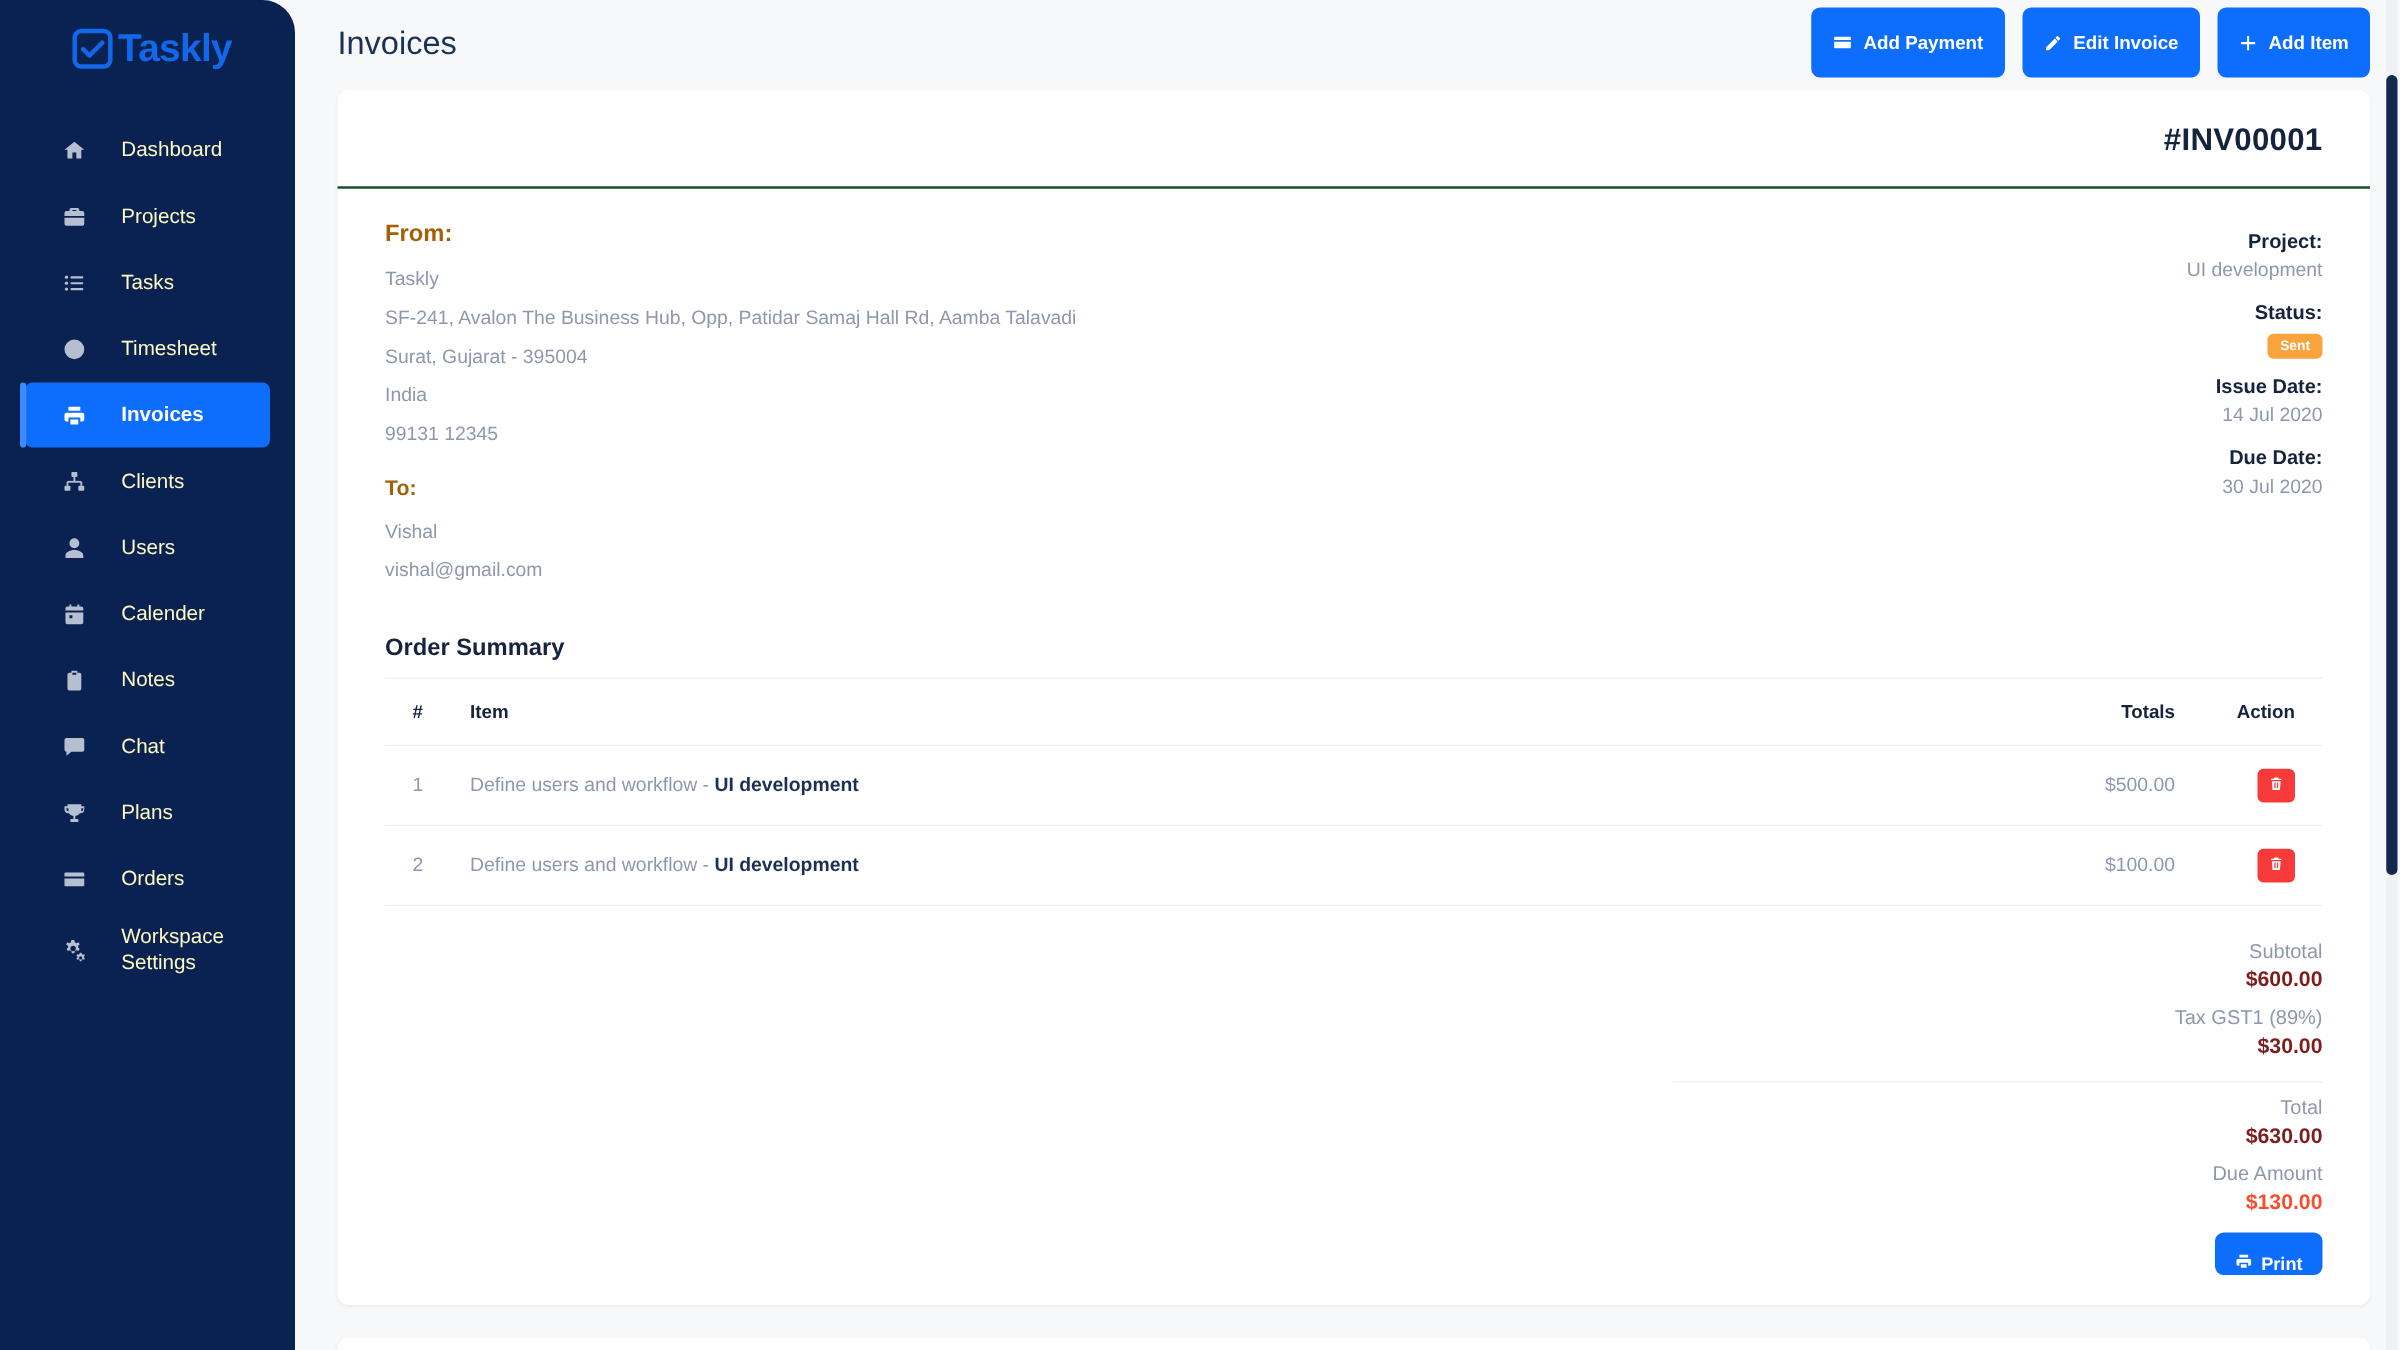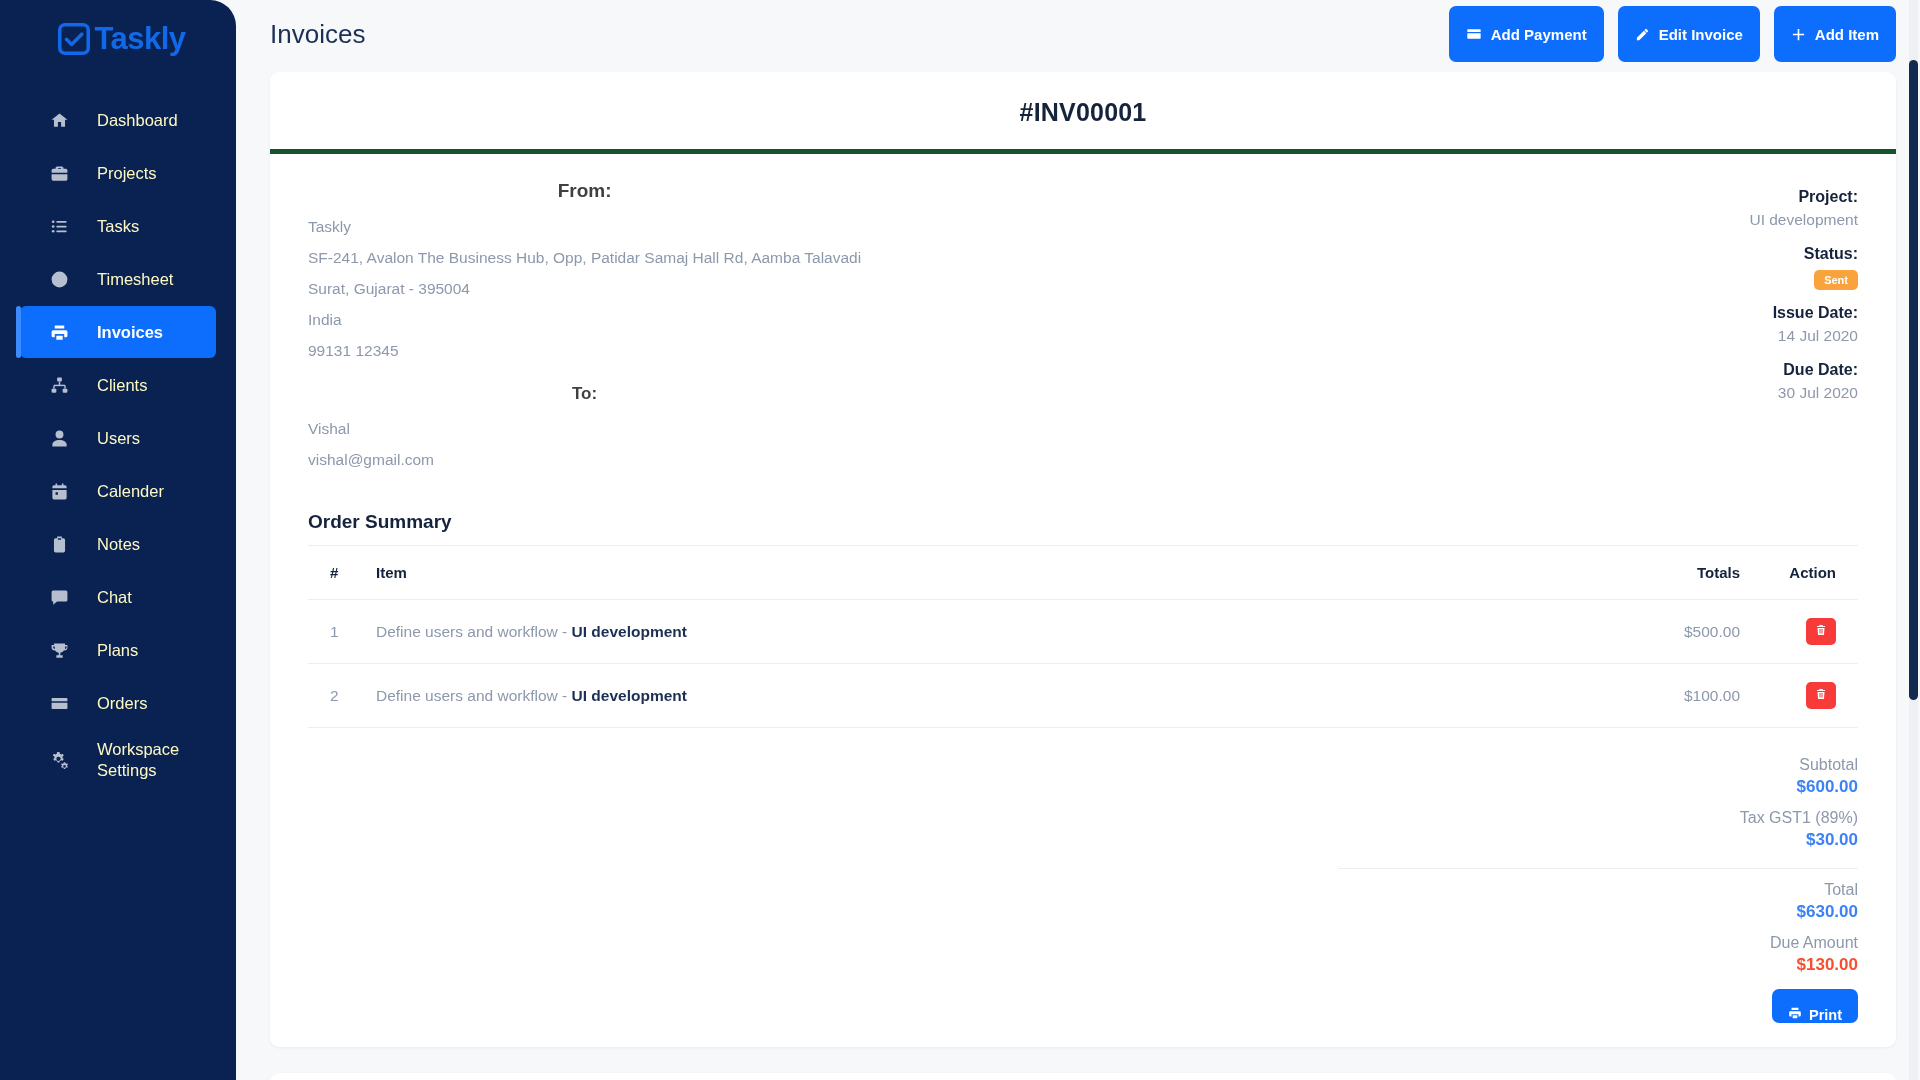--- a/index.html
+++ b/index.html
@@ -80,34 +80,33 @@
   .btn svg { display: block; }
 
   
   .card {
     background: #fff; border-radius: 9px;
     margin: 4px 24px 0 34px;
     box-shadow: 0 1px 3px rgba(20,40,80,.06);
   }
   .card-head {
     padding: 26px 38px 22px 38px;
-    border-bottom: 5px solid #14532d;
-    text-align: center;
+    border-bottom: 2px solid #14532d;
+    text-align: right;
   }
   .inv-number {
     font-size: 25px; font-weight: bold; color: #16233c;
     letter-spacing: .2px;
   }
   .card-body { padding: 26px 38px 18px 38px; }
   .addr-row { display: flex; justify-content: space-between; }
   .addr-left { max-width: 720px; }
   .lbl {
-    font-size: 19px; font-weight: bold; color: #404040;
+    font-size: 19px; font-weight: bold; color: #a16207;
     margin-bottom: 9px;
-    text-align: center;
   }
   .lbl.sm { font-size: 17px; }
   .muted {
     font-size: 15.5px; color: #8d98ac; line-height: 2.0;
   }
   .addr-right { text-align: right; }
   .kv-label {
     font-size: 16px; font-weight: bold; color: #16233c;
     margin-top: 8px;
   }
@@ -147,21 +146,21 @@
     display: inline-flex; align-items: center; justify-content: center;
   }
 
   
   .totals-wrap {
     display: flex; justify-content: flex-end;
     padding-top: 16px;
   }
   .totals-box { width: 520px; text-align: right; }
   .t-label { font-size: 16px; color: #8d98ac; margin-top: 12px; }
-  .t-value { font-size: 17px; font-weight: bold; color: #3b82f6; margin-top: 3px; }
+  .t-value { font-size: 17px; font-weight: bold; color: #7f1d1d; margin-top: 3px; }
   .t-value.due { color: #f94e2e; }
   .t-divider { height: 1px; background: #eceef3; margin: 18px 0 4px 0; }
   .print-row { display: flex; justify-content: flex-end; margin-top: 14px; padding-bottom: 6px;}
   .btn-print {
     background: #0d6efd; color: #fff; border: none;
     border-radius: 7px; height: 34px; padding: 0 16px;
     font-size: 14.5px; font-weight: bold; cursor: pointer;
     display: flex; align-items: flex-end; gap: 7px;
     font-family: "Liberation Sans", sans-serif;
   }

